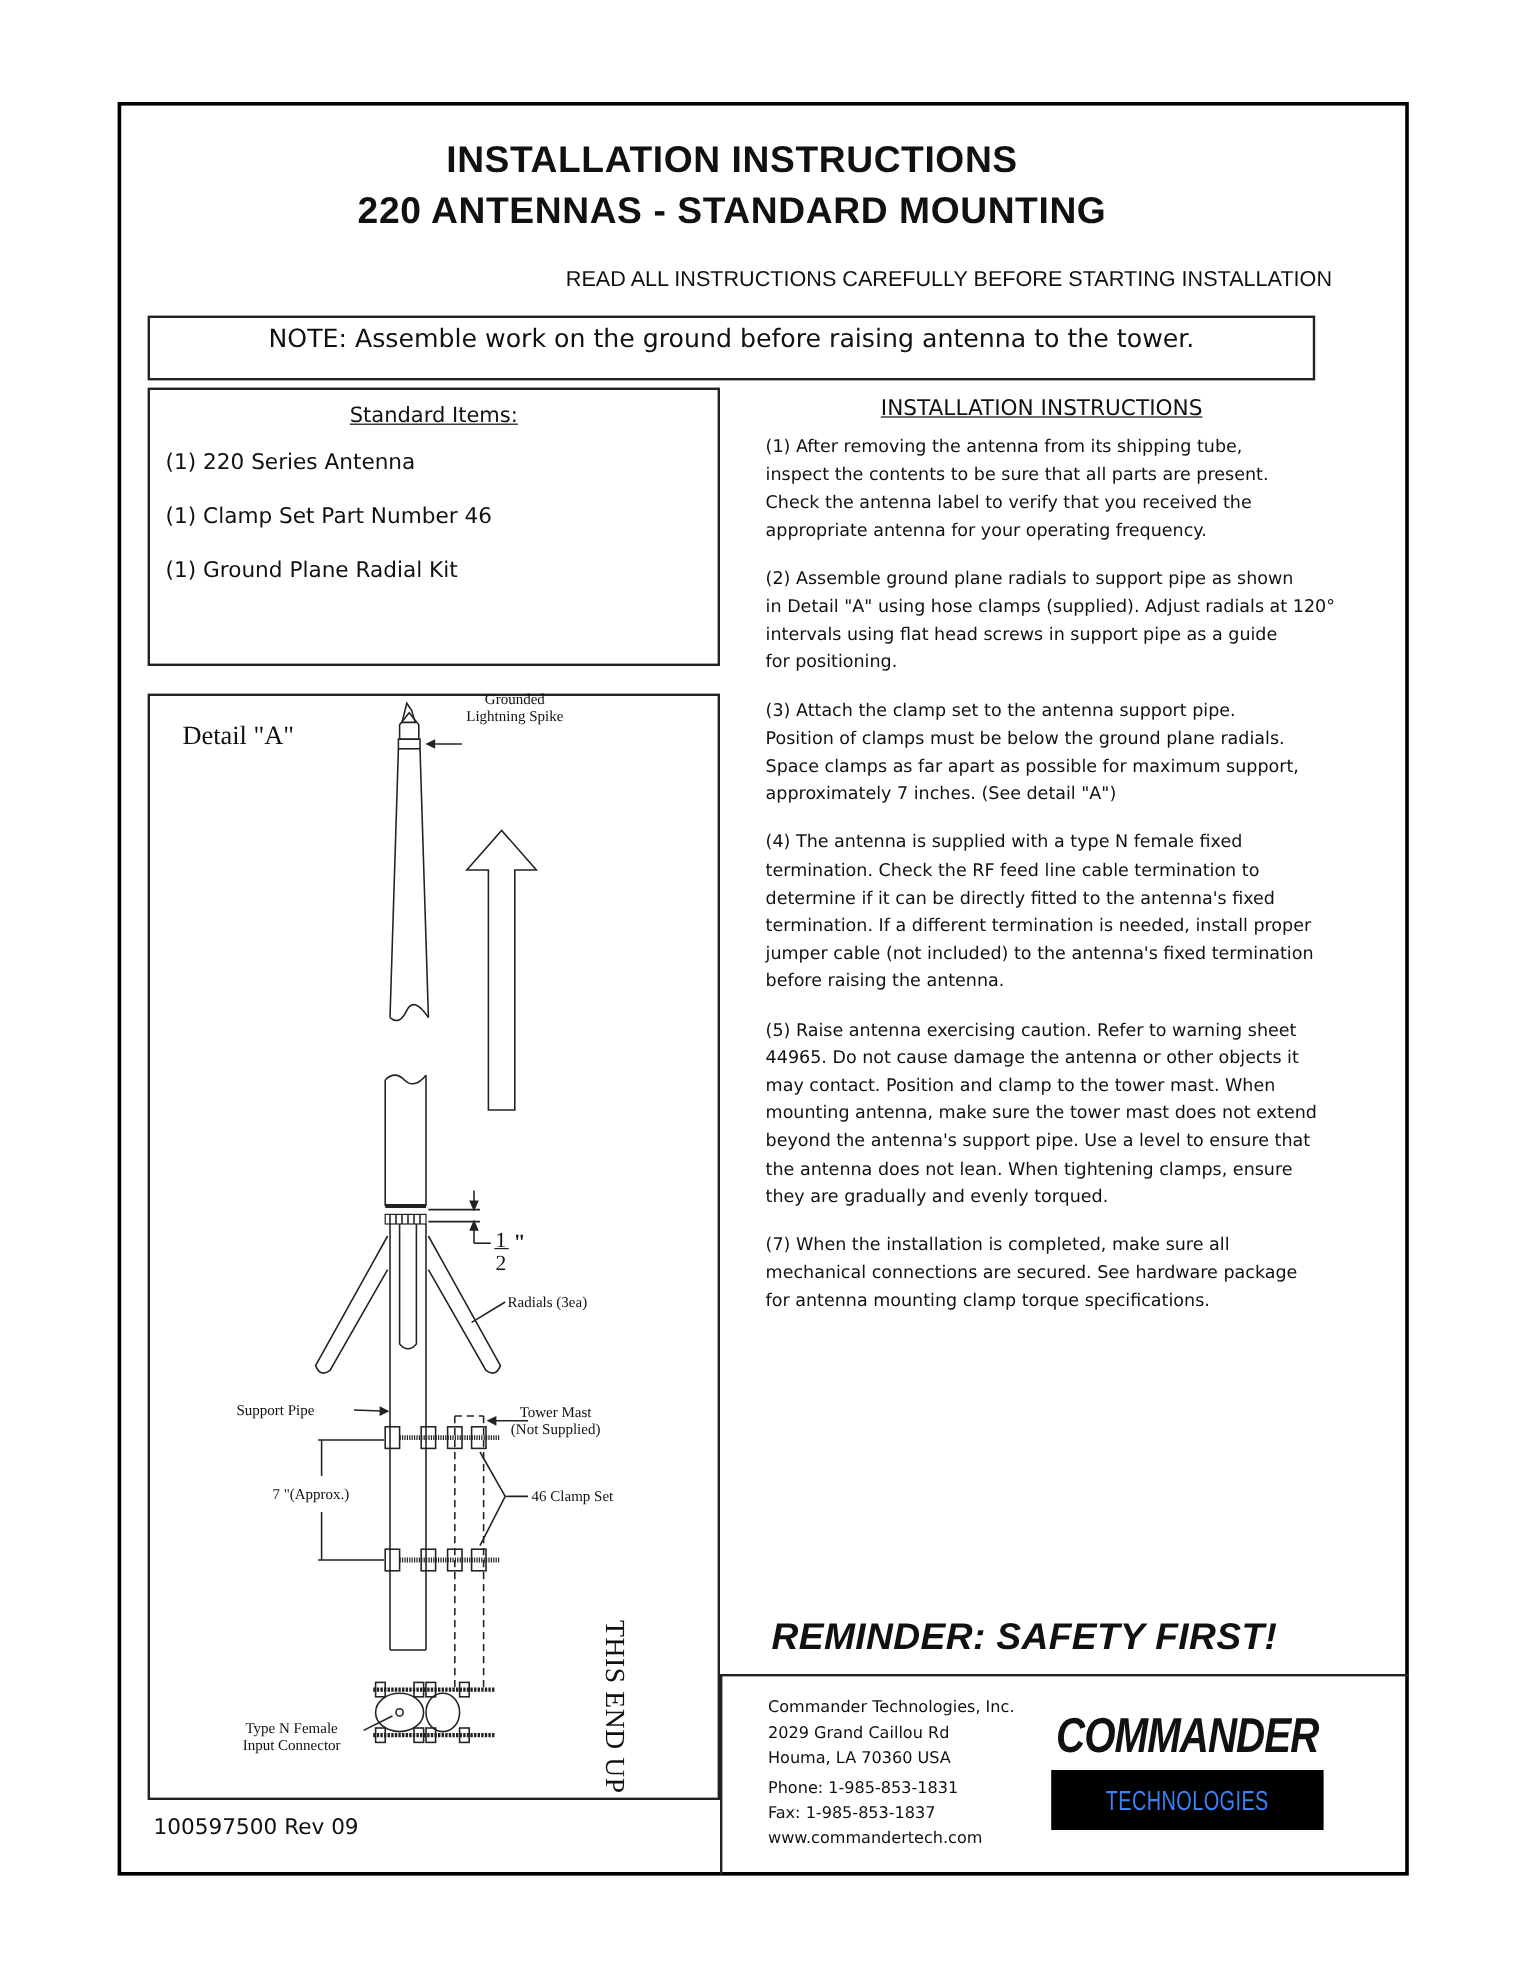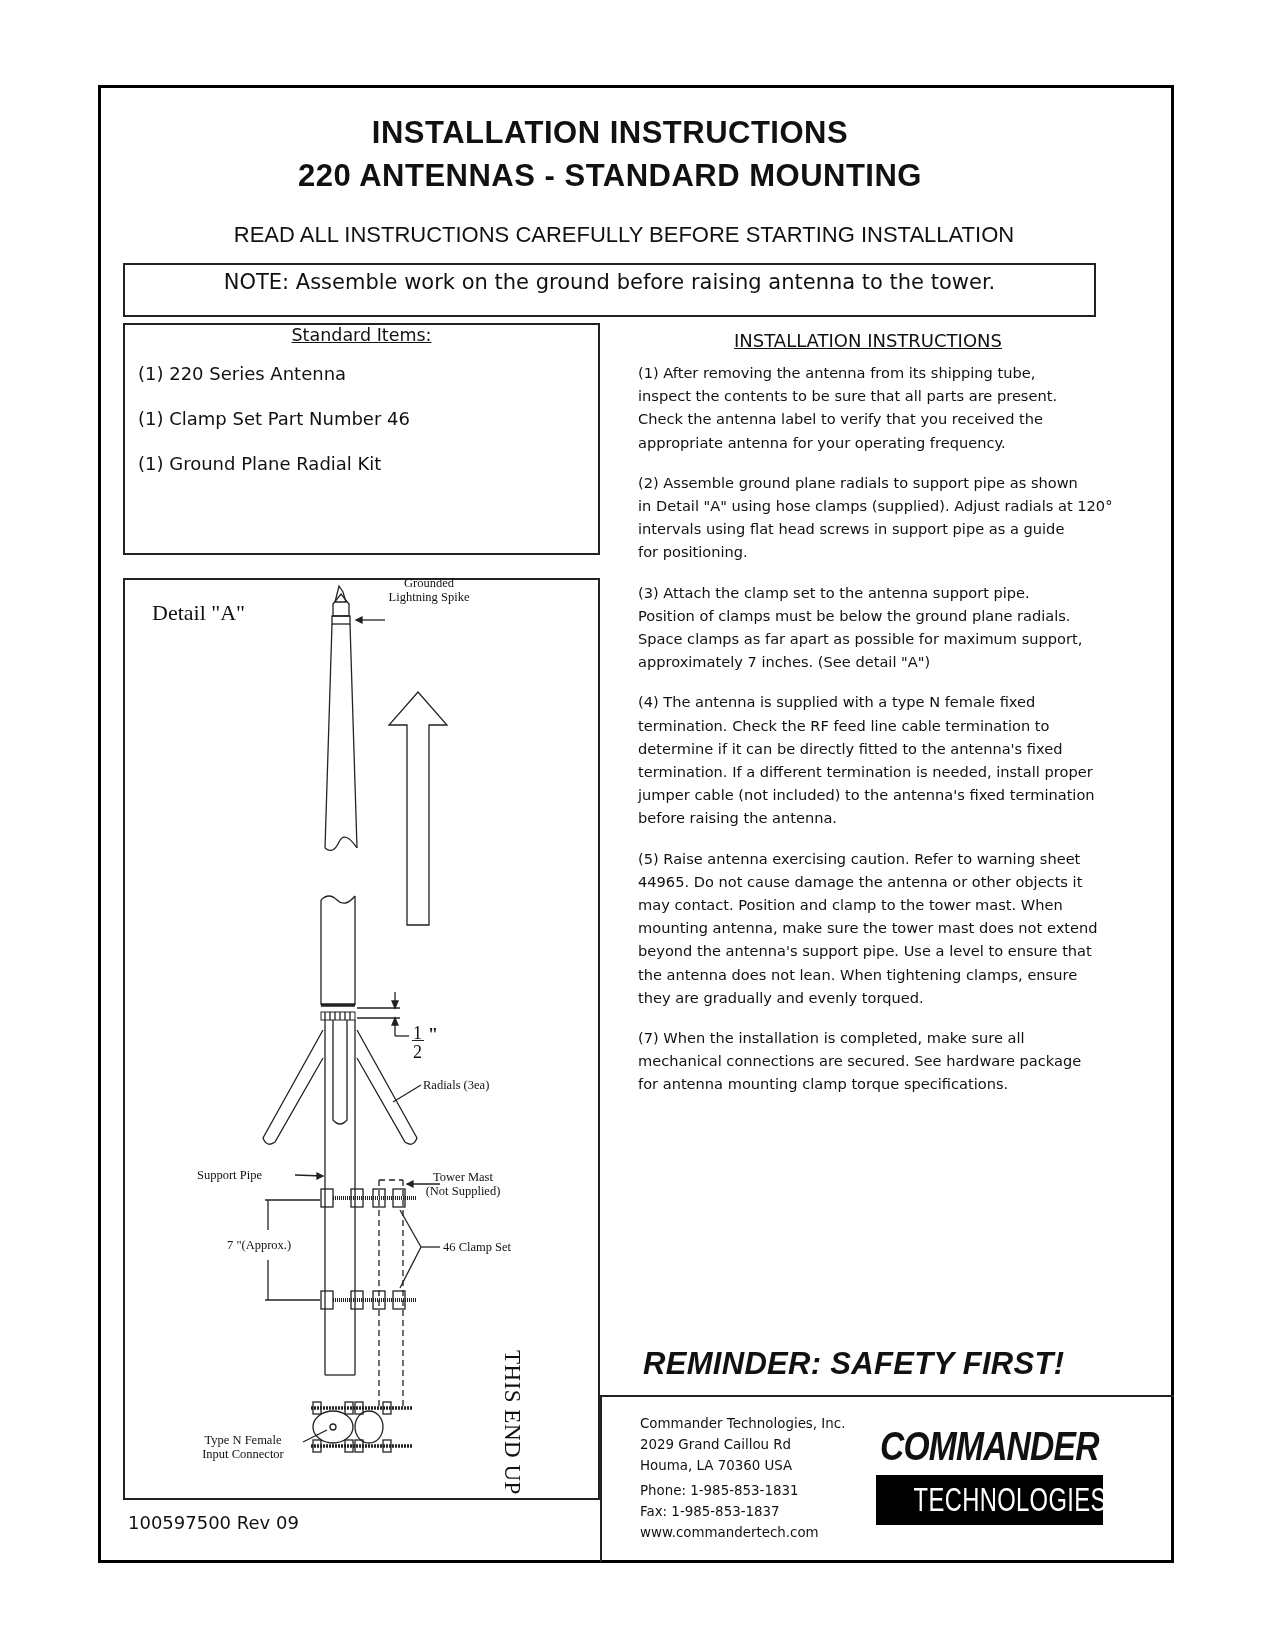--- a/index.html
+++ b/index.html
@@ -10,34 +10,34 @@
     position: absolute; left: 98px; top: 85px; width: 1076px; height: 1478px;
     border: 3px solid #000;
   }
   .title {
     position: absolute; left: 98px; width: 1076px; text-align: center;
     font-family: "Liberation Sans", sans-serif; font-weight: bold; font-size: 31px; letter-spacing: 0.5px;
   }
   .title.l1 { top: 115px; left: 110px; width: 1000px; }
   .title.l2 { top: 158px; left: 110px; width: 1000px; }
   .read-all {
-    position: absolute; top: 222px; left: 124px; width: 1000px; text-align: center;
-    font-size: 22px;
+    position: absolute; top: 222px; left: 110px; width: 1000px; text-align: right;
+    font-size: 18px;
   }
   .note-box {
     position: absolute; left: 123px; top: 263px; width: 973px; height: 54px;
     border: 2px solid #222; text-align: center;
     font-family: "DejaVu Sans", sans-serif; font-size: 21px; line-height: 34px;
   }
   .items-box {
     position: absolute; left: 123px; top: 323px; width: 477px; height: 232px;
     border: 2px solid #222; font-family: "DejaVu Sans", sans-serif;
   }
   .items-box .hdr {
-    text-align: center; text-decoration: underline; font-size: 17.5px; margin-top: 0;
+    text-align: center; text-decoration: underline; font-size: 17.5px; margin-top: 12px;
   }
   .items-box ul { list-style: none; margin-left: 13px; margin-top: 18px; }
   .items-box li { font-size: 18px; height: 45px; }
 
   .diagram-box {
     position: absolute; left: 123px; top: 578px; width: 477px; height: 922px;
     border: 2px solid #222;
   }
   .diagram-box svg { position: absolute; left: 0; top: 0; }
   .detail-label {
@@ -62,22 +62,22 @@
   .divider-v { position: absolute; left: 600px; top: 1396px; width: 2px; height: 166px; background: #222; }
   .divider-h { position: absolute; left: 600px; top: 1395px; width: 574px; height: 2px; background: #222; }
 
   .company { position: absolute; left: 640px; top: 1413px; font-family: "DejaVu Sans", sans-serif; font-size: 13.4px; line-height: 21px; }
   .company .gap { height: 4px; }
   .logo-top {
     position: absolute; left: 880px; top: 1423px; font-family: "Liberation Sans", sans-serif;
     font-weight: bold; font-style: italic; font-size: 41px; letter-spacing: -1px; transform: scaleX(0.82); transform-origin: left;
   }
   .logo-bot {
-    position: absolute; left: 876px; top: 1475px; width: 227px; height: 50px; background: #000; color: #ffffff;
-    font-family: "Liberation Sans", sans-serif; font-size: 33px; line-height: 50px; text-align: center;
+    position: absolute; left: 876px; top: 1475px; width: 227px; height: 50px; background: #000; color: #3b82f6;
+    font-family: "Liberation Sans", sans-serif; font-size: 23px; line-height: 50px; text-align: center;
   }
   .logo-bot span { display: inline-block; transform: scaleX(0.72); letter-spacing: 0.5px; }
   .docnum { position: absolute; left: 128px; top: 1512px; font-family: "DejaVu Sans", sans-serif; font-size: 18px; }
 </style>
 </head>
 <body>
 
 <div class="page-border"></div>
 
 <div class="title l1">INSTALLATION INSTRUCTIONS</div>

